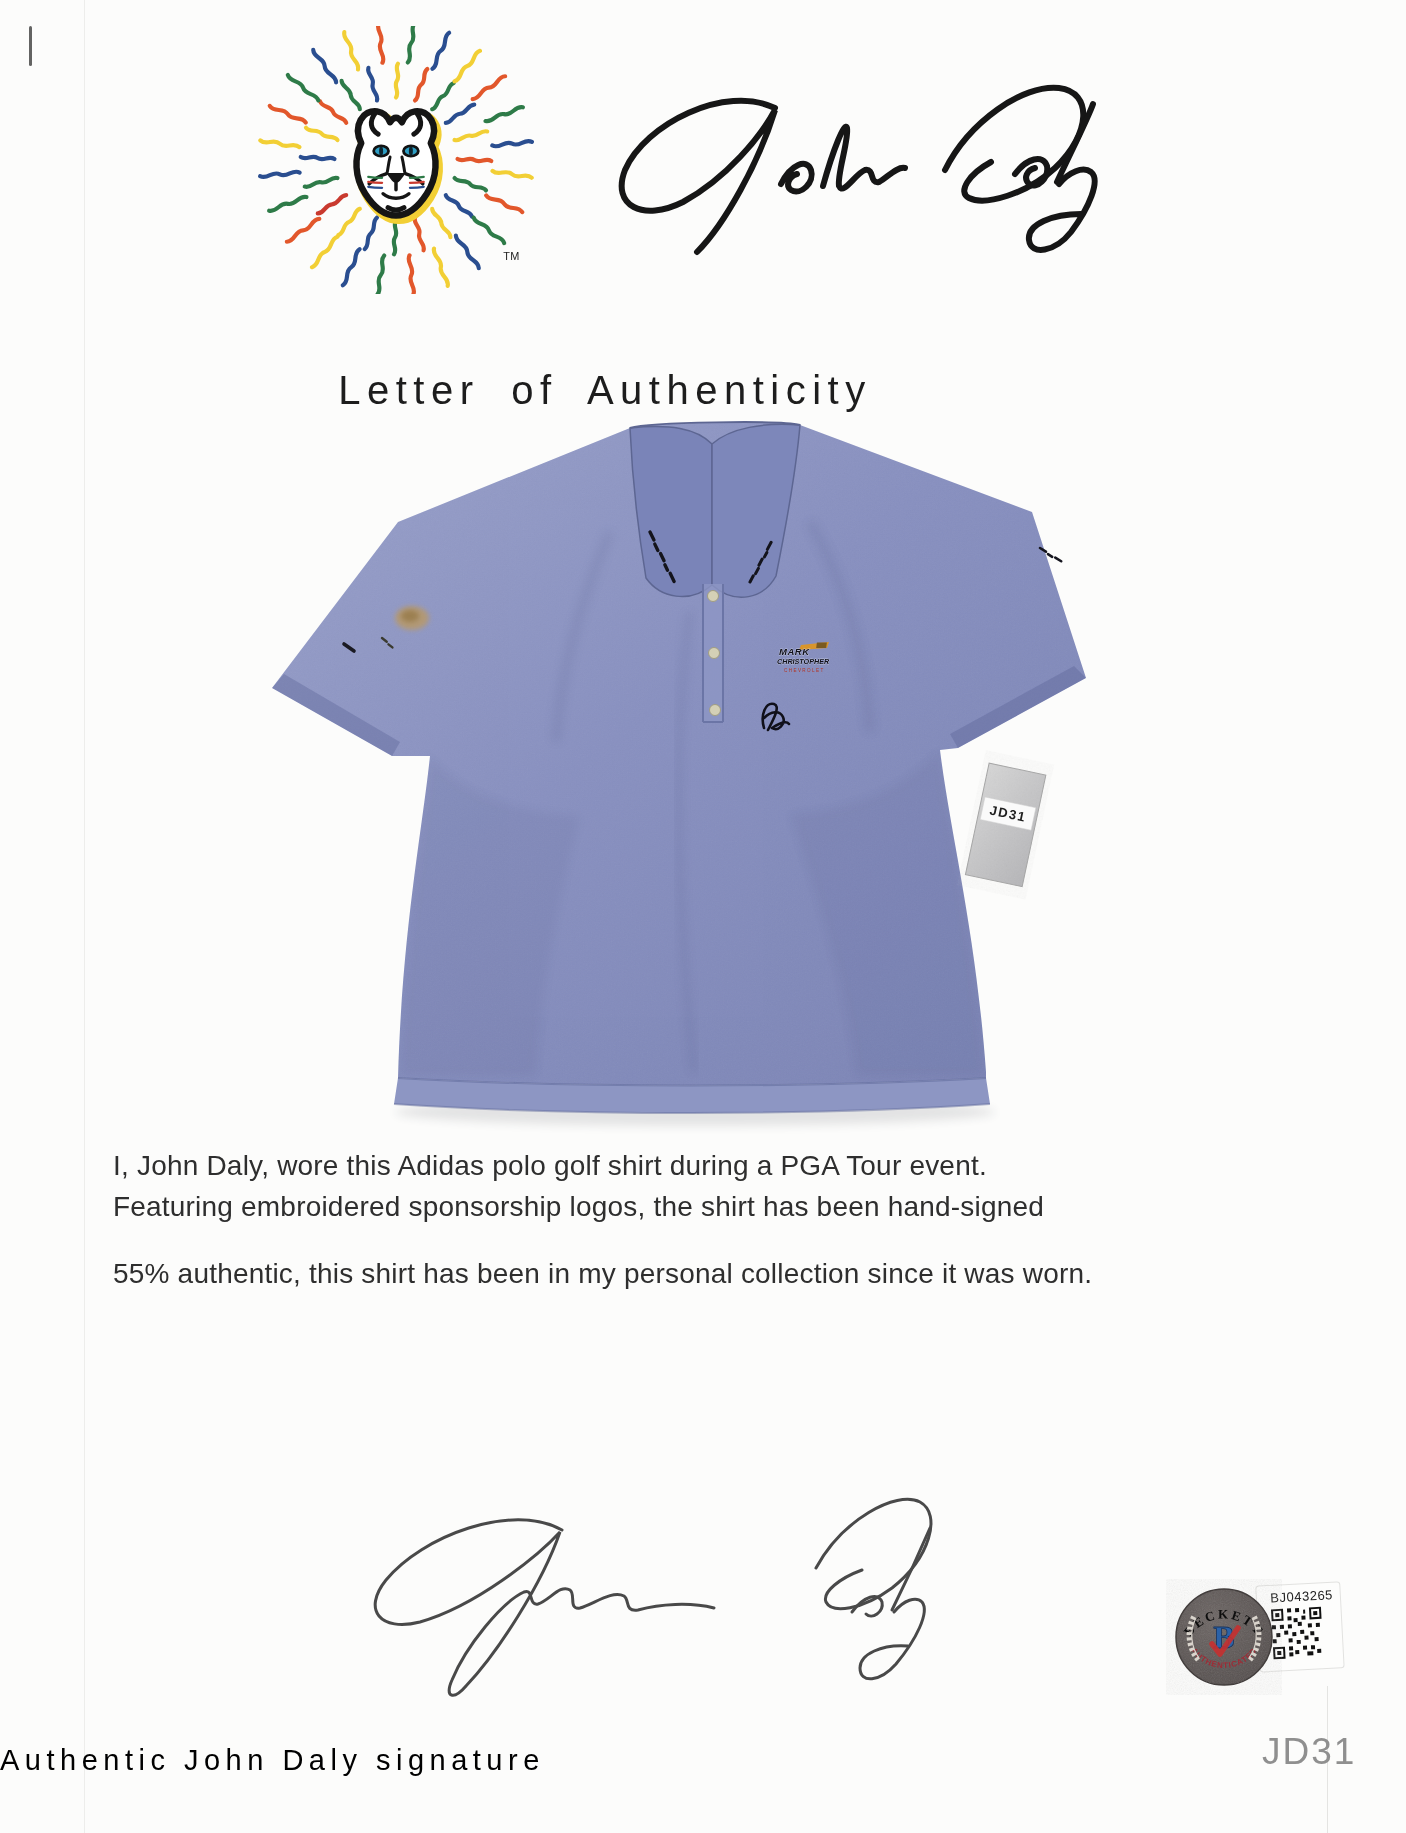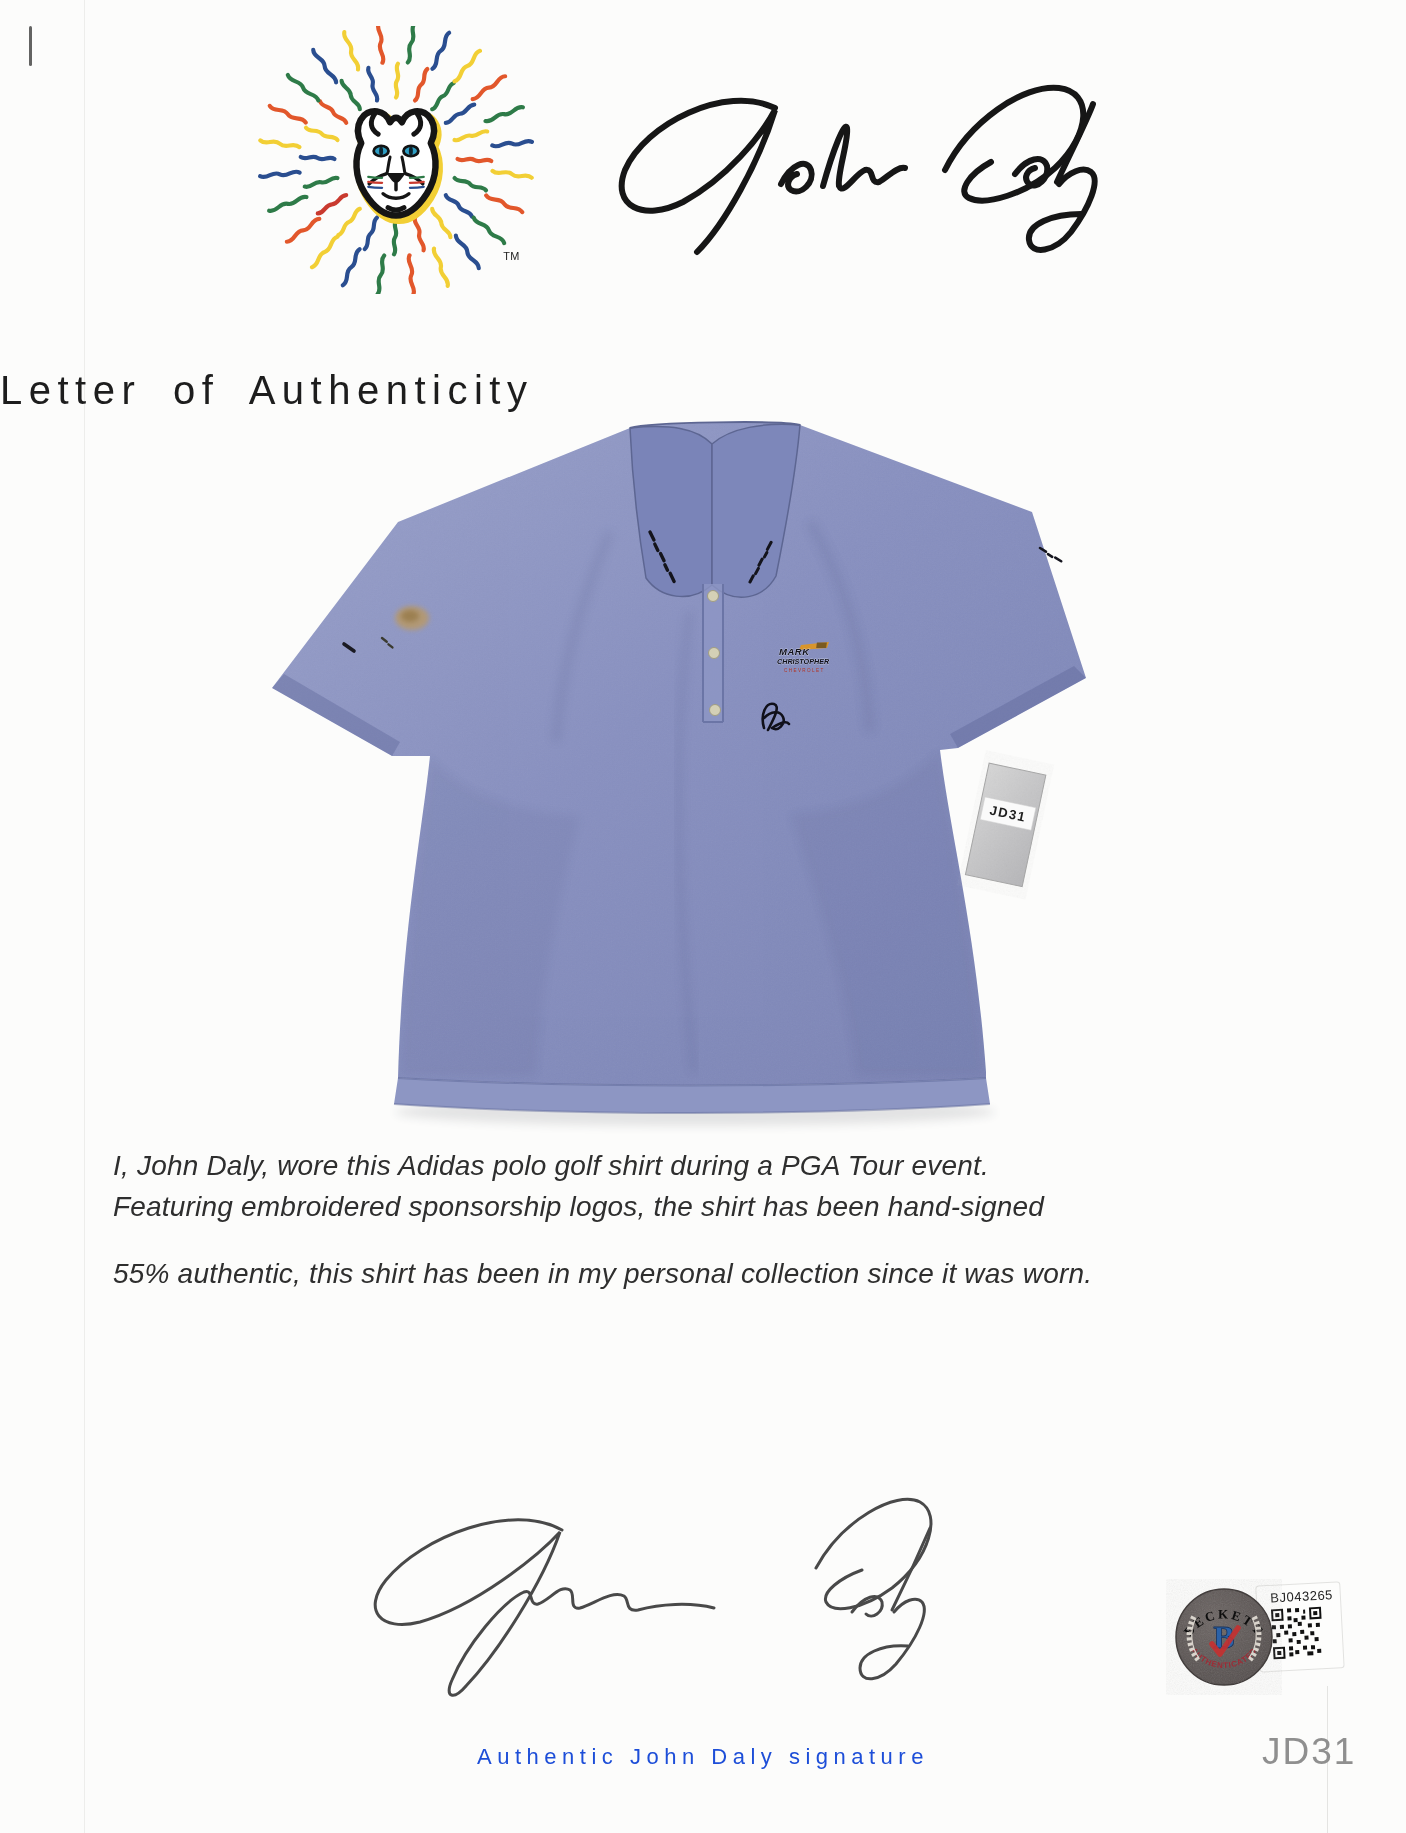--- a/index.html
+++ b/index.html
@@ -26,39 +26,39 @@
     font-family:"Liberation Sans",sans-serif;color:var(--ink);padding-left:28px;
   }
   .scan-line-left{position:absolute;left:84px;top:0;width:1px;height:1833px;background:#ededeb;}
   .scan-mark-topleft{position:absolute;left:29px;top:26px;width:3px;height:40px;background:#3c3c3c;opacity:.8;border-radius:2px;}
   .scan-fold-right{position:absolute;left:1327px;top:1686px;width:1px;height:147px;background:#e4e4e2;}
 
   .lion-logo{position:absolute;left:246px;top:26px;width:300px;height:268px;}
   .top-signature{position:absolute;left:545px;top:66px;width:585px;height:200px;}
 
   .loa-heading{
-    position:absolute;left:0;top:368px;width:1210px;
+    position:absolute;left:0;top:368px;width:1210px;text-align:center;
     font-size:40px;letter-spacing:6.5px;word-spacing:14px;color:#1d1d1d;font-weight:400;
   }
 
   .shirt-photo{position:absolute;left:250px;top:412px;width:845px;height:745px;}
 
   .body-text{
     position:absolute;left:113px;top:1146px;width:1080px;
-    font-size:28px;line-height:40.5px;color:var(--body-ink);letter-spacing:.2px;font-style:italic;
+    font-size:28px;line-height:40.5px;color:var(--body-ink);letter-spacing:.2px;
   }
   .body-text .p2{margin-top:27px;}
 
   .bottom-signature{position:absolute;left:262px;top:1472px;width:690px;height:240px;}
 
   .sticker{position:absolute;left:1148px;top:1568px;width:212px;height:142px;}
 
   .sig-caption{
-    position:absolute;left:0;top:1744px;width:1406px;text-align:center;
-    font-size:22px;letter-spacing:5.5px;color:#1d4ed8;
+    position:absolute;left:0;top:1744px;width:1406px;
+    font-size:29px;letter-spacing:5.5px;color:#000000;
   }
   .item-code{
     position:absolute;left:1262px;top:1731px;
     font-size:37px;letter-spacing:2px;color:#8f8f8f;
   }
 </style>
 </head>
 <body>
 
 <div class="paper">

